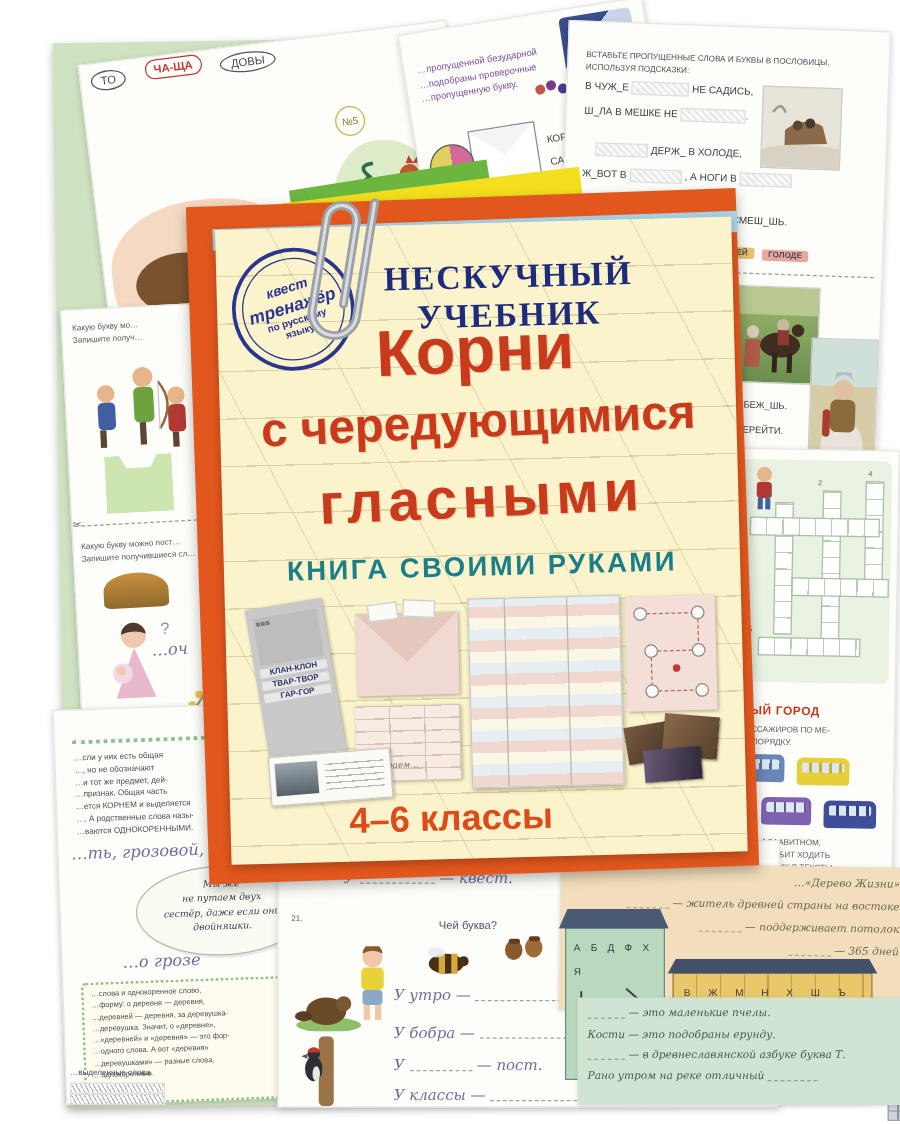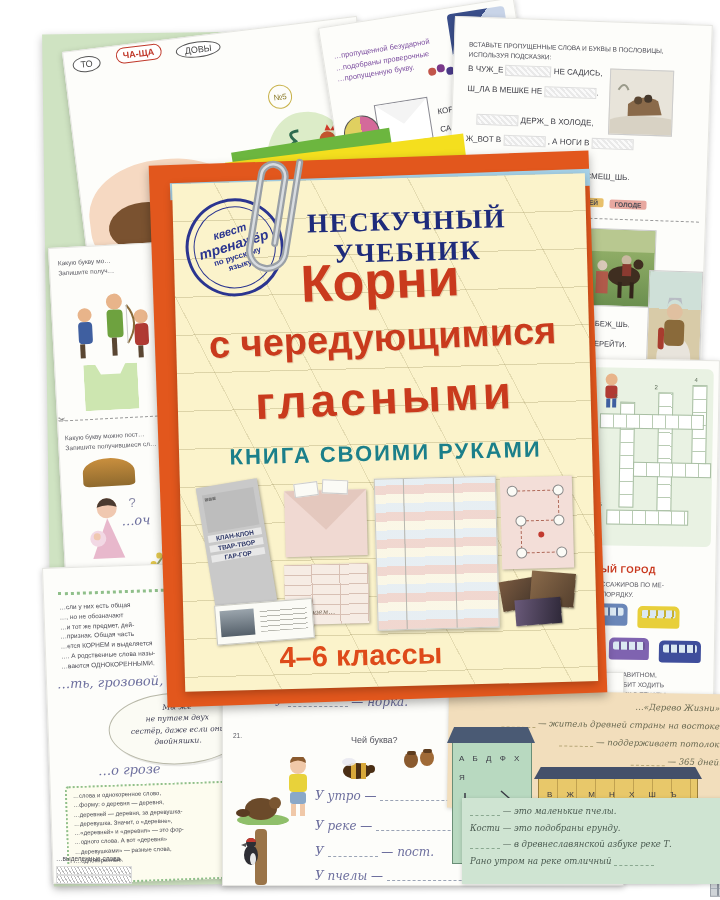--- a/index.html
+++ b/index.html
@@ -342,21 +342,21 @@
   </div>
 
   <div class="abs" style="left:56px;top:855px;font-size:6.5px;color:#4c4c55;">…выделенные слова.</div>
   <div class="abs" style="left:56px;top:866px;width:74px;height:7px;background:repeating-linear-gradient(60deg,#bbb 0 1px,#fff 1px 3px);border:1px solid #ddd;"></div>
   <div class="abs" style="left:56px;top:875px;width:74px;height:7px;background:repeating-linear-gradient(60deg,#bbb 0 1px,#fff 1px 3px);border:1px solid #ddd;"></div>
 
   <div class="pg" style="left:222px;top:672px;width:400px;height:212px;">
     <div class="abs hw" style="left:52px;top:22px;font-size:12px;">
       <span>У</span>
       <span class="dblank" style="width:60px;"></span>
-      <span>— норка.</span>
+      <span>— квест.</span>
     </div>
     <div class="abs" style="left:232px;top:16px;width:56px;height:26px;background:linear-gradient(#a87a48,#7a5630);border-radius:50% 50% 10% 10%;"></div>
     <div class="abs t6" style="left:10px;top:58px;">21.</div>
     <div class="abs" style="left:128px;top:62px;font-size:9px;color:#55555e;">Чей буква?</div>
     <svg width="40" height="22" style="position:absolute;left:178px;top:74px;">
       <ellipse cx="10" cy="13" rx="7" ry="8" fill="#8a5a2e"></ellipse>
         <ellipse cx="26" cy="11" rx="7" ry="8" fill="#a06a36"></ellipse>
         <rect x="6" y="4" width="9" height="4" rx="2" fill="#5f3d1e"></rect>
         <rect x="22" y="2" width="9" height="4" rx="2" fill="#5f3d1e"></rect>
     </svg>
@@ -392,30 +392,30 @@
         <circle cx="10" cy="14" r="5" fill="#2e2e34"></circle>
         <path d="M10 9 a5 5 0 0 1 5 4 l-10 0 a5 5 0 0 1 5 -4" fill="#c23a30"></path>
         <path d="M5 14 l-5 2 l5 2" fill="#555"></path>
         <ellipse cx="12" cy="30" rx="3" ry="6" fill="#e8e8e8"></ellipse>
     </svg>
     <div class="abs hw" style="left:92px;top:116px;font-size:12px;">
       <span>У утро —</span>
       <span class="dblank" style="width:90px;"></span>
     </div>
     <div class="abs hw" style="left:92px;top:146px;font-size:12px;">
-      <span>У реке —</span>
+      <span>У бобра —</span>
       <span class="dblank" style="width:90px;"></span>
     </div>
     <div class="abs hw" style="left:92px;top:172px;font-size:12px;">
       <span>У</span>
       <span class="dblank" style="width:50px;"></span>
       <span>— пост.</span>
     </div>
     <div class="abs hw" style="left:92px;top:196px;font-size:12px;">
-      <span>У пчелы —</span>
+      <span>У классы —</span>
       <span class="dblank" style="width:90px;"></span>
     </div>
     <svg width="36" height="42" style="position:absolute;left:288px;top:102px;">
       <path d="M18 0 Q36 4 34 22 Q32 40 18 42 Q4 40 2 22 Q0 4 18 0" fill="#e0b84e"></path>
         <ellipse cx="18" cy="26" rx="5" ry="7" fill="#4a3214"></ellipse>
         <path d="M4 12 h28 M3 20 h30 M4 30 h28" stroke="#b8923a" stroke-width="2" fill="none"></path>
     </svg>
     <svg width="34" height="48" style="position:absolute;left:296px;top:148px;">
       <rect x="4" y="0" width="26" height="48" rx="8" fill="#8a6b4a"></rect>
         <ellipse cx="17" cy="22" rx="7" ry="10" fill="#3a2814"></ellipse>
@@ -446,21 +446,21 @@
   <div class="abs" style="left:538px;top:778px;width:158px;height:56px;background:#e8c86a;border:1.5px solid #9a7f3a;background-image:repeating-linear-gradient(90deg,transparent 0 18px,rgba(120,90,30,.35) 18px 19px);">
     <div style="position:absolute;left:-5px;top:-12px;width:168px;height:12px;background:#44506a;clip-path:polygon(0 100%,4% 0,96% 0,100% 100%);"></div>
     <div style="position:absolute;left:8px;top:6px;width:144px;font-size:8px;letter-spacing:6px;color:#3a3a44;line-height:2.6;">В Ж М Н Х Ш Ъ Ь</div>
   </div>
 
   <div class="abs" style="left:462px;top:798px;width:252px;height:76px;background:#cfe4d2;box-shadow:0 1px 4px rgba(0,0,0,.18);padding:5px 8px;font-family:'DejaVu Serif',serif;font-style:italic;font-size:8.5px;line-height:1.95;color:#4a5a50;">
     <span class="dblank" style="width:30px;border-color:#8aa890;"></span>
     <span>— это маленькие пчелы.</span><br>
     <span>Кости — это подобраны ерунду.</span><br>
     <span class="dblank" style="width:30px;border-color:#8aa890;"></span>
-    <span>— в древнеславянской азбуке реке Т.</span><br>
+    <span>— в древнеславянской азбуке буква Т.</span><br>
     <span>Рано утром на реке отличный</span>
     <span class="dblank" style="width:40px;border-color:#8aa890;"></span>
   </div>
 
   <div class="abs" style="left:232px;top:140px;width:160px;height:24px;background:#6cb63f;transform:rotate(-9deg);"></div>
   <div class="abs" style="left:226px;top:148px;width:240px;height:32px;background:#f4df1e;transform:rotate(-7deg);"></div>
   <div class="abs" style="left:158px;top:158px;width:440px;height:542px;background:#e2571d;transform:rotate(-2deg);box-shadow:0 4px 10px rgba(0,0,0,.3);"></div>
   <div class="abs" style="left:170px;top:176px;width:420px;height:17px;background:#a6d2e8;transform:rotate(-2deg);"></div>
 
   <div class="abs card-rule" style="left:172px;top:184px;width:413px;height:508px;transform:rotate(-1.5deg);transform-origin:top left;box-shadow:0 3px 8px rgba(0,0,0,.25);">

